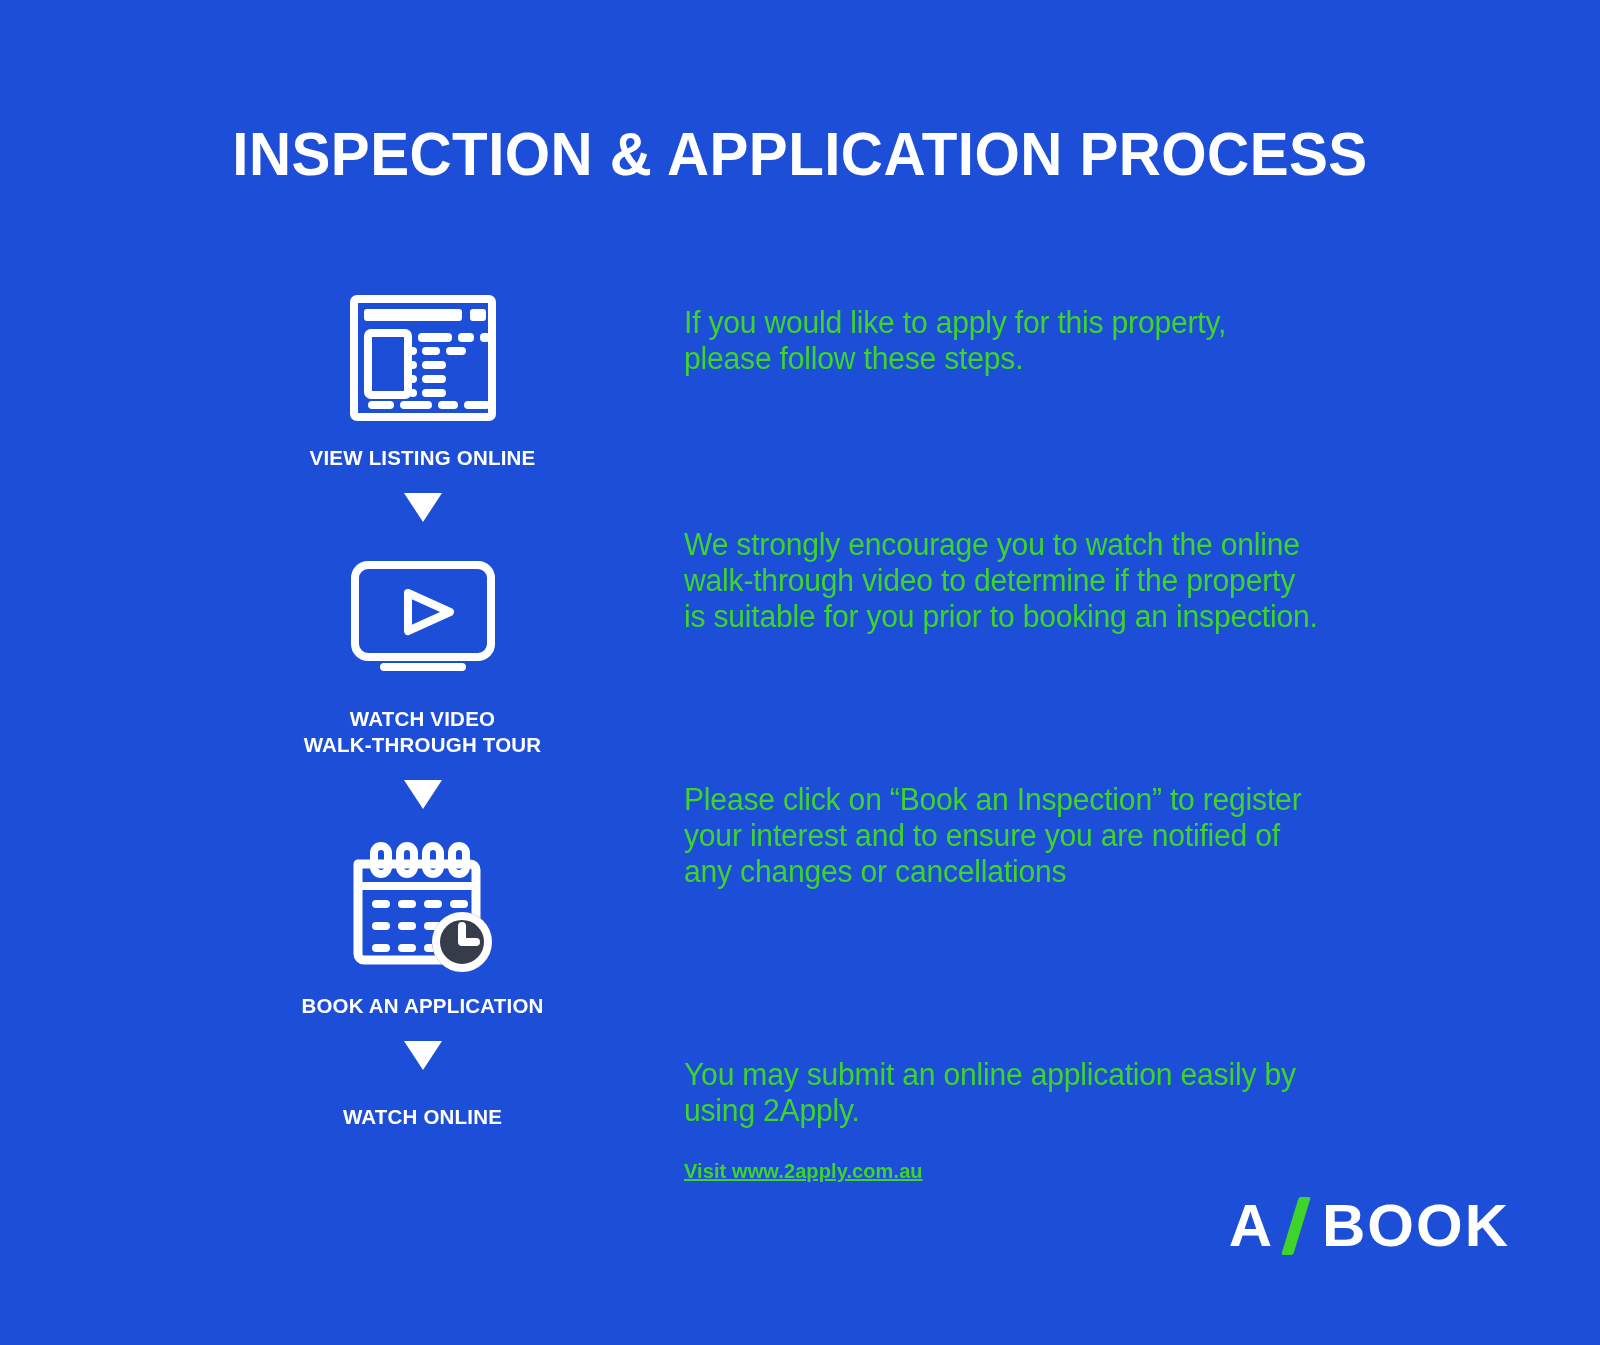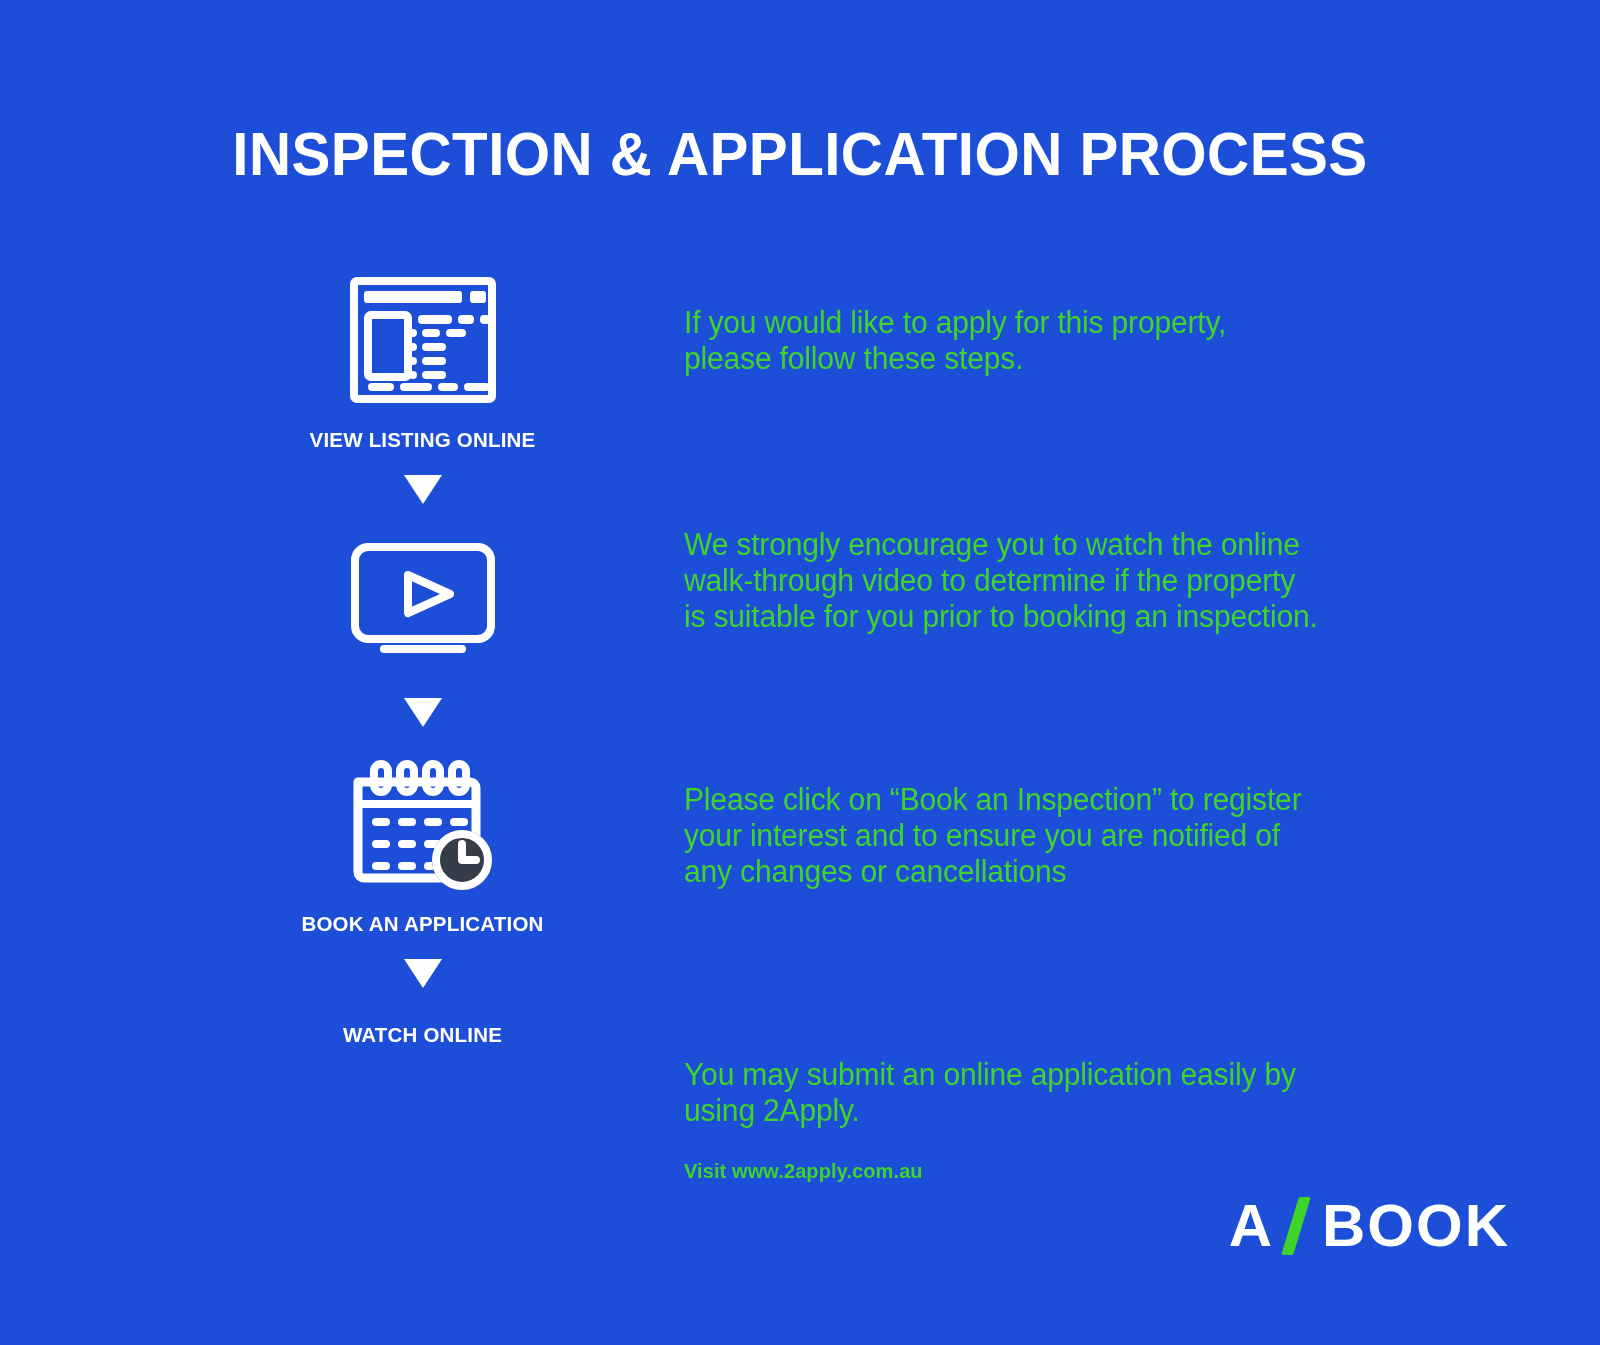--- a/index.html
+++ b/index.html
@@ -36,21 +36,21 @@
     letter-spacing: 0.5px;
     transform: scaleX(0.94);
     transform-origin: center top;
     white-space: nowrap;
   }
 
   
   .flow {
     position: absolute;
     left: 285px;
-    top: 265px;
+    top: 283px;
     width: 275px;
   }
 
   .step {
     position: relative;
     width: 275px;
     text-align: center;
   }
 
   .step-icon {
@@ -108,20 +108,21 @@
   #copy-3 { top: 1057px; }
 
   .visit {
     position: absolute;
     left: 684px;
     top: 1160px;
     color: #3fd42b;
     font-weight: bold;
     font-size: 20px;
     letter-spacing: 0.1px;
+    text-decoration: underline;
   }
 
   
   .logo {
     position: absolute;
     right: 90px;
     top: 1195px;
     display: flex;
     align-items: center;
     height: 62px;
@@ -197,20 +198,22 @@
     <div class="gap-b"></div>
 
     <div class="step">
       <div class="step-icon">
         <svg width="146" height="118" viewBox="0 0 146 118" aria-hidden="true">
           <rect x="5" y="5" width="136" height="92" rx="13" fill="none" stroke="#ffffff" stroke-width="8"></rect>
           <path d="M58 33 L100 52 L58 71 Z" fill="none" stroke="#ffffff" stroke-width="8" stroke-linejoin="round" stroke-linecap="round"></path>
           <line x1="34" y1="107" x2="112" y2="107" stroke="#ffffff" stroke-width="8" stroke-linecap="round"></line>
         </svg>
       </div>
+      <div class="step-label">WATCH VIDEO
+WALK-THROUGH TOUR</div>
     </div>
 
     <div class="gap-a"></div>
     <div class="arrow-wrap">
         <div class="arrow"></div>
       </div>
     <div class="gap-b"></div>
 
     <div class="step">
       <div class="step-icon">

